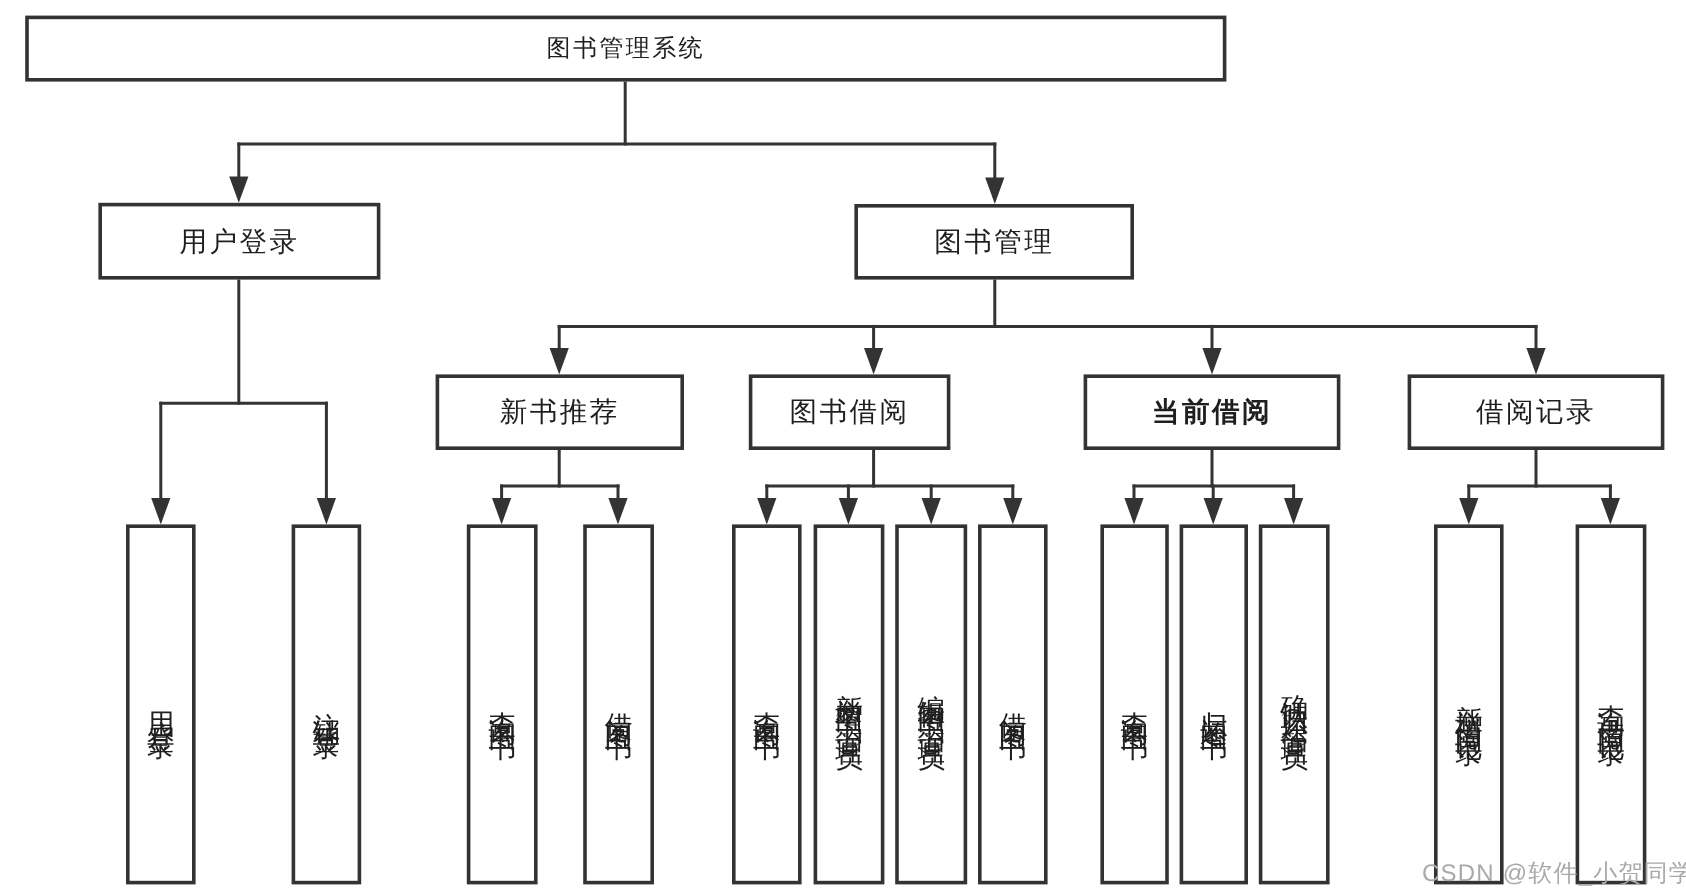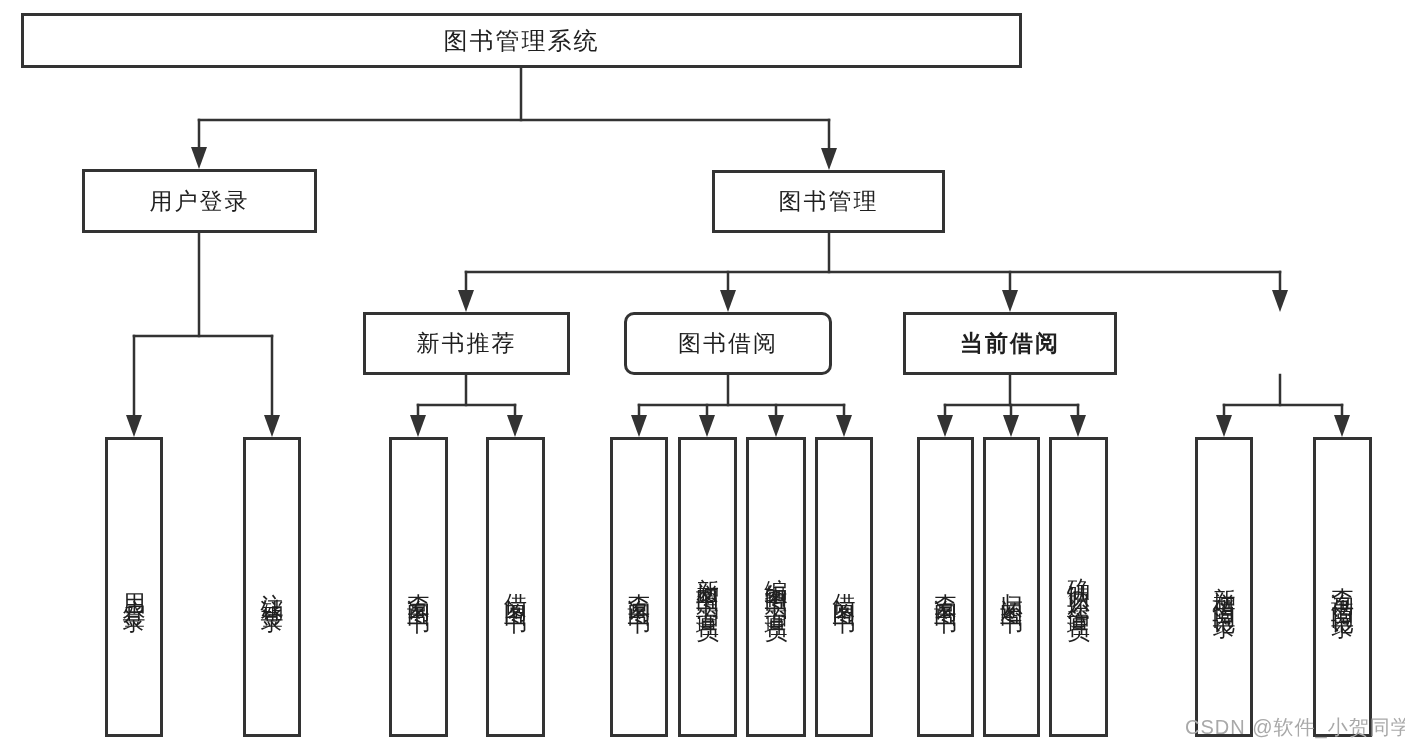--- a/index.html
+++ b/index.html
@@ -22,21 +22,21 @@
   .connectors polygon { fill: #333333; }
   .box {
     position: absolute;
     box-sizing: border-box;
     border: 3px solid #333333;
     background: #ffffff;
     display: flex;
     align-items: center;
     justify-content: center;
   }
-  .root-box { font-size: 24px; letter-spacing: 2px; }
+  .root-box { font-size: 20px; letter-spacing: 2px; }
   .h-box { font-size: 23px; letter-spacing: 2px; }
   .leaf {
     writing-mode: vertical-rl;
     text-orientation: mixed;
     font-size: 23px;
     line-height: 1;
     letter-spacing: 6px;
     top: 437px;
     height: 300px;
   }
@@ -117,22 +117,23 @@
     <line x1="1342" y1="405" x2="1342" y2="428"></line>
     <polygon points="1334,415 1350,415 1342,437"></polygon>
   </svg>
 
   <div class="box root-box" style="left:21px; top:13px; width:1001px; height:55px;">图书管理系统</div>
 
   <div class="box h-box" style="left:82px; top:169px; width:235px; height:64px;">用户登录</div>
   <div class="box h-box" style="left:712px; top:170px; width:233px; height:63px;">图书管理</div>
 
   <div class="box h-box" style="left:363px; top:312px; width:207px; height:63px;">新书推荐</div>
-  <div class="box h-box" style="left:624px; top:312px; width:208px; height:63px;border-radius:10px;">图书借阅</div>
+  <div class="box h-box" style="left:624px; top:312px; width:168px; height:63px;">图书借阅</div>
   <div class="box h-box" style="left:903px; top:312px; width:214px; height:63px;font-weight:bold;">当前借阅</div>
+  <div class="box h-box" style="left:1173px; top:312px; width:214px; height:63px;">借阅记录</div>
 
   <div class="box leaf" style="left:105px; width:58px;">用户登录</div>
   <div class="box leaf" style="left:243px; width:58px;">注销登录</div>
 
   <div class="box leaf" style="left:389px; width:59px;">查询图书</div>
   <div class="box leaf" style="left:486px; width:59px;">借阅图书</div>
 
   <div class="box leaf" style="left:610px; width:58px;">查询图书</div>
   <div class="box leaf" style="left:678px; width:59px;">新增图书（管理员）</div>
   <div class="box leaf" style="left:746px; width:60px;">编辑图书（管理员）</div>

